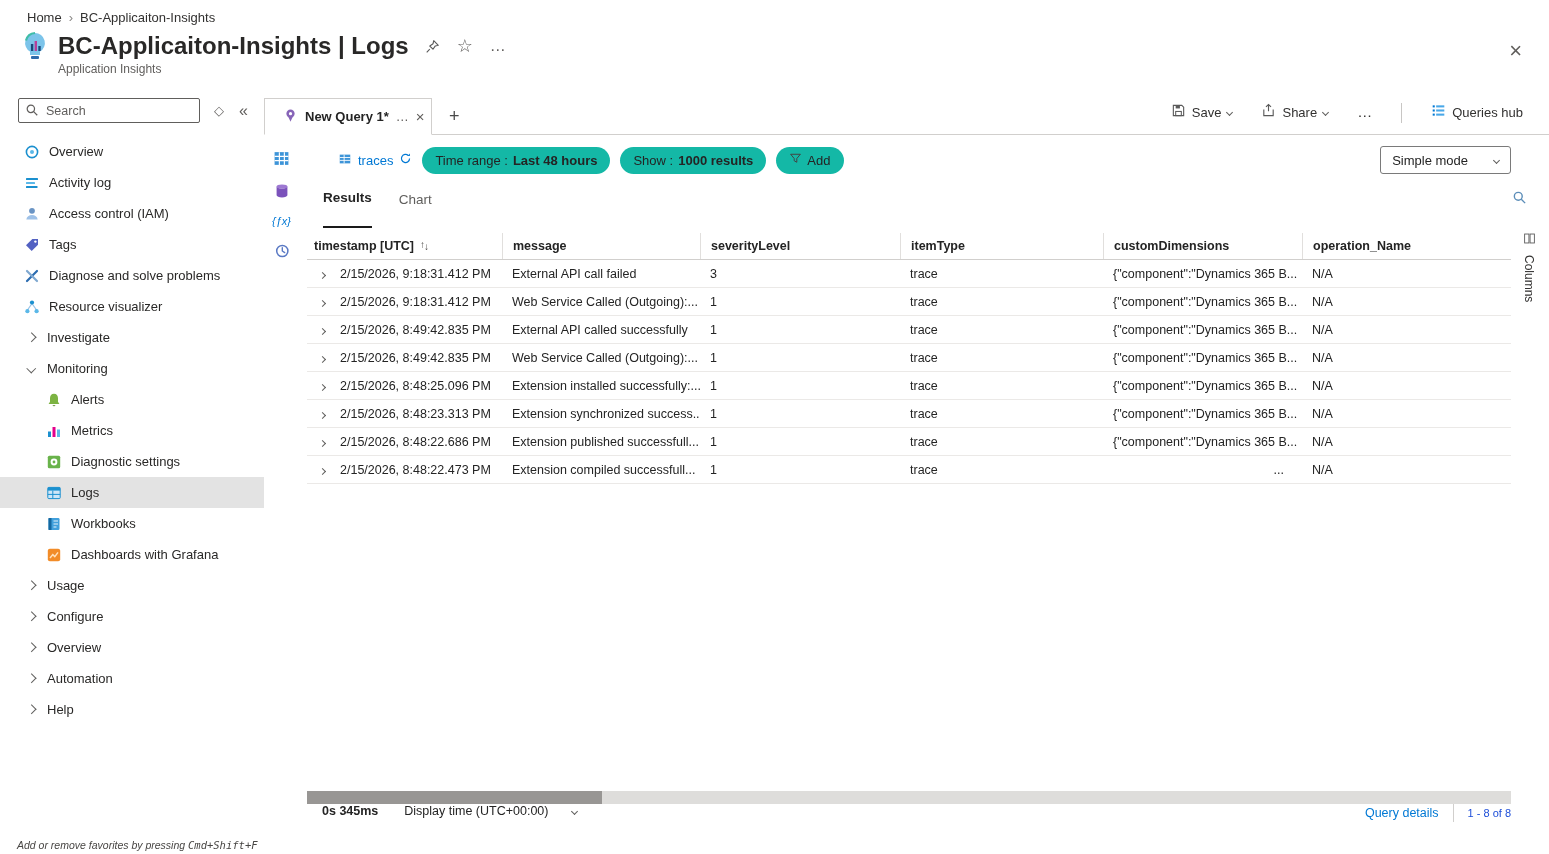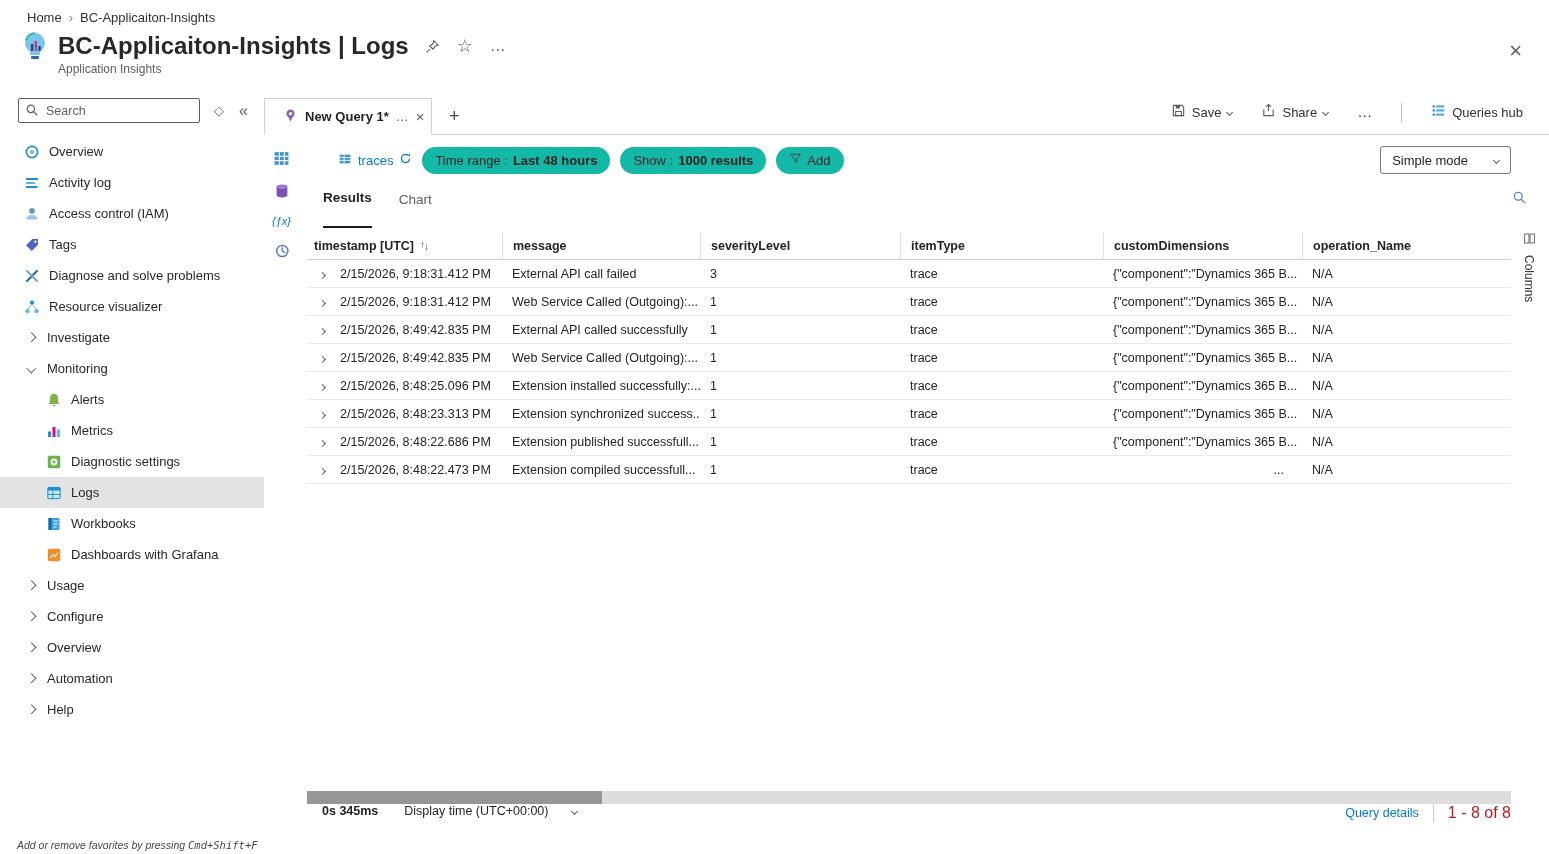--- a/index.html
+++ b/index.html
@@ -93,21 +93,21 @@
 
 .tbl-fill{flex:1}
 .hscroll{height:13px;background:#dedddb;position:relative}
 .hthumb{position:absolute;left:0;top:0;height:13px;width:295px;background:#989694;cursor:pointer}
 .statusbar{height:42px;display:flex;align-items:flex-start;padding-left:15px;margin-bottom:8px}
 .sb-dur{font-weight:700;color:#242424;font-size:12.5px}
 .sb-disp{display:flex;align-items:center;gap:24px;margin-left:26px;cursor:pointer;color:#242424;font-size:12.5px}
 .sb-right{margin-left:auto;display:flex;align-items:center;gap:14px}
 .sb-link{color:#0078d4;cursor:pointer;font-size:12.5px}
 .sb-div{width:1px;height:18px;background:#d1cfcd}
-.sb-range{font-size:16px;color:#b91c1c}
+.sb-range{font-size:11px;color:#1d4ed8}
 </style>
 </head>
 <body>
 
 <div class="page">
 
   <div class="topbar">
     <div class="breadcrumb">
       <span class="bc-link">Home</span>
       <span class="bc-sep">›</span>

